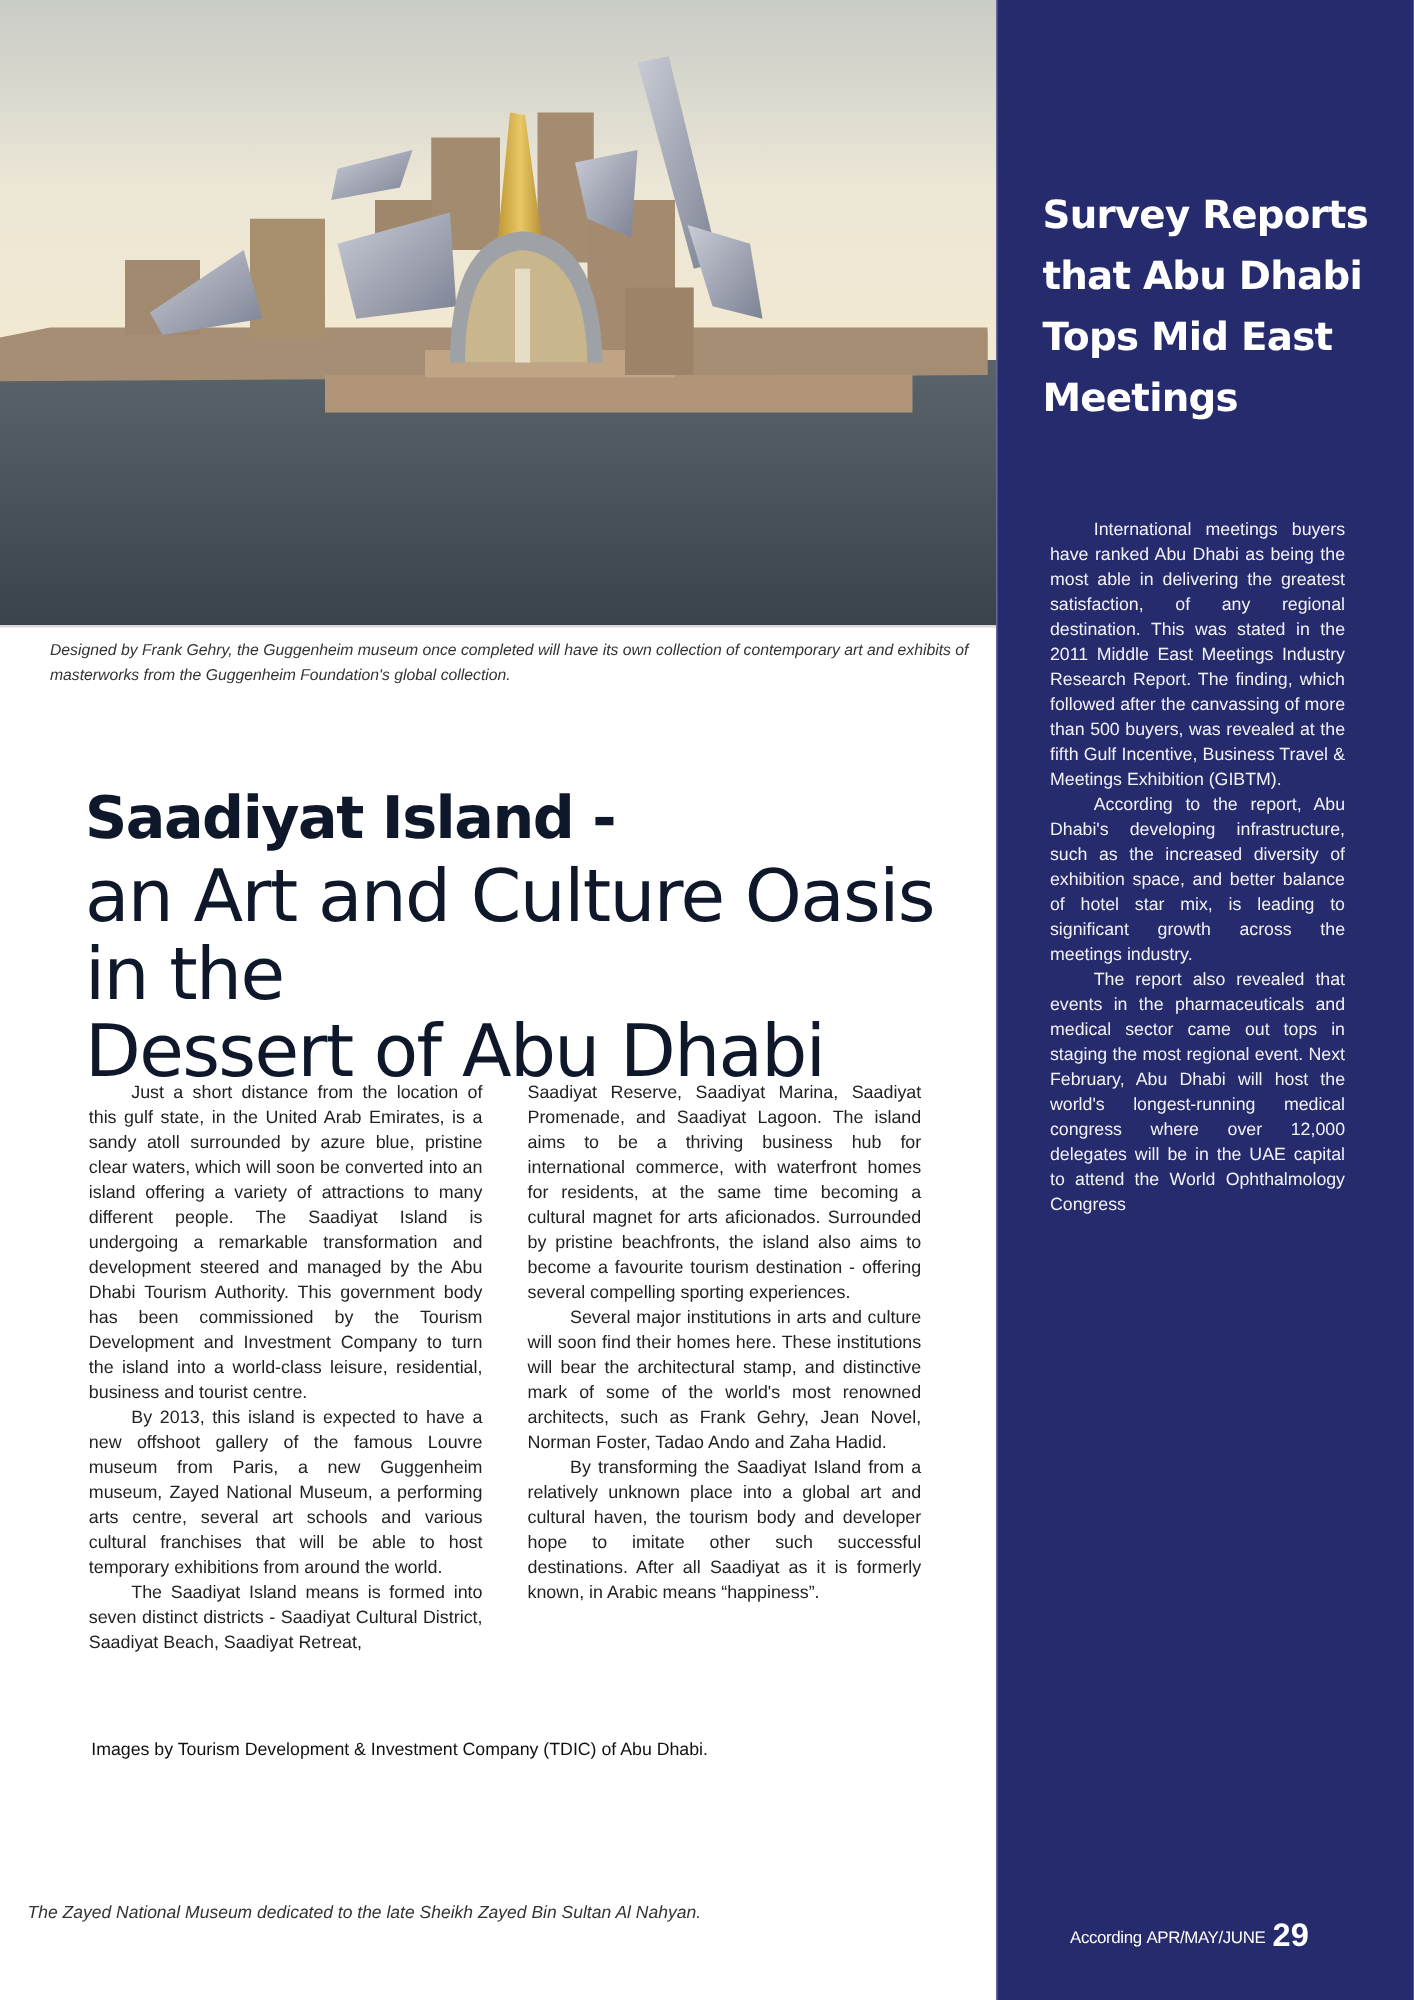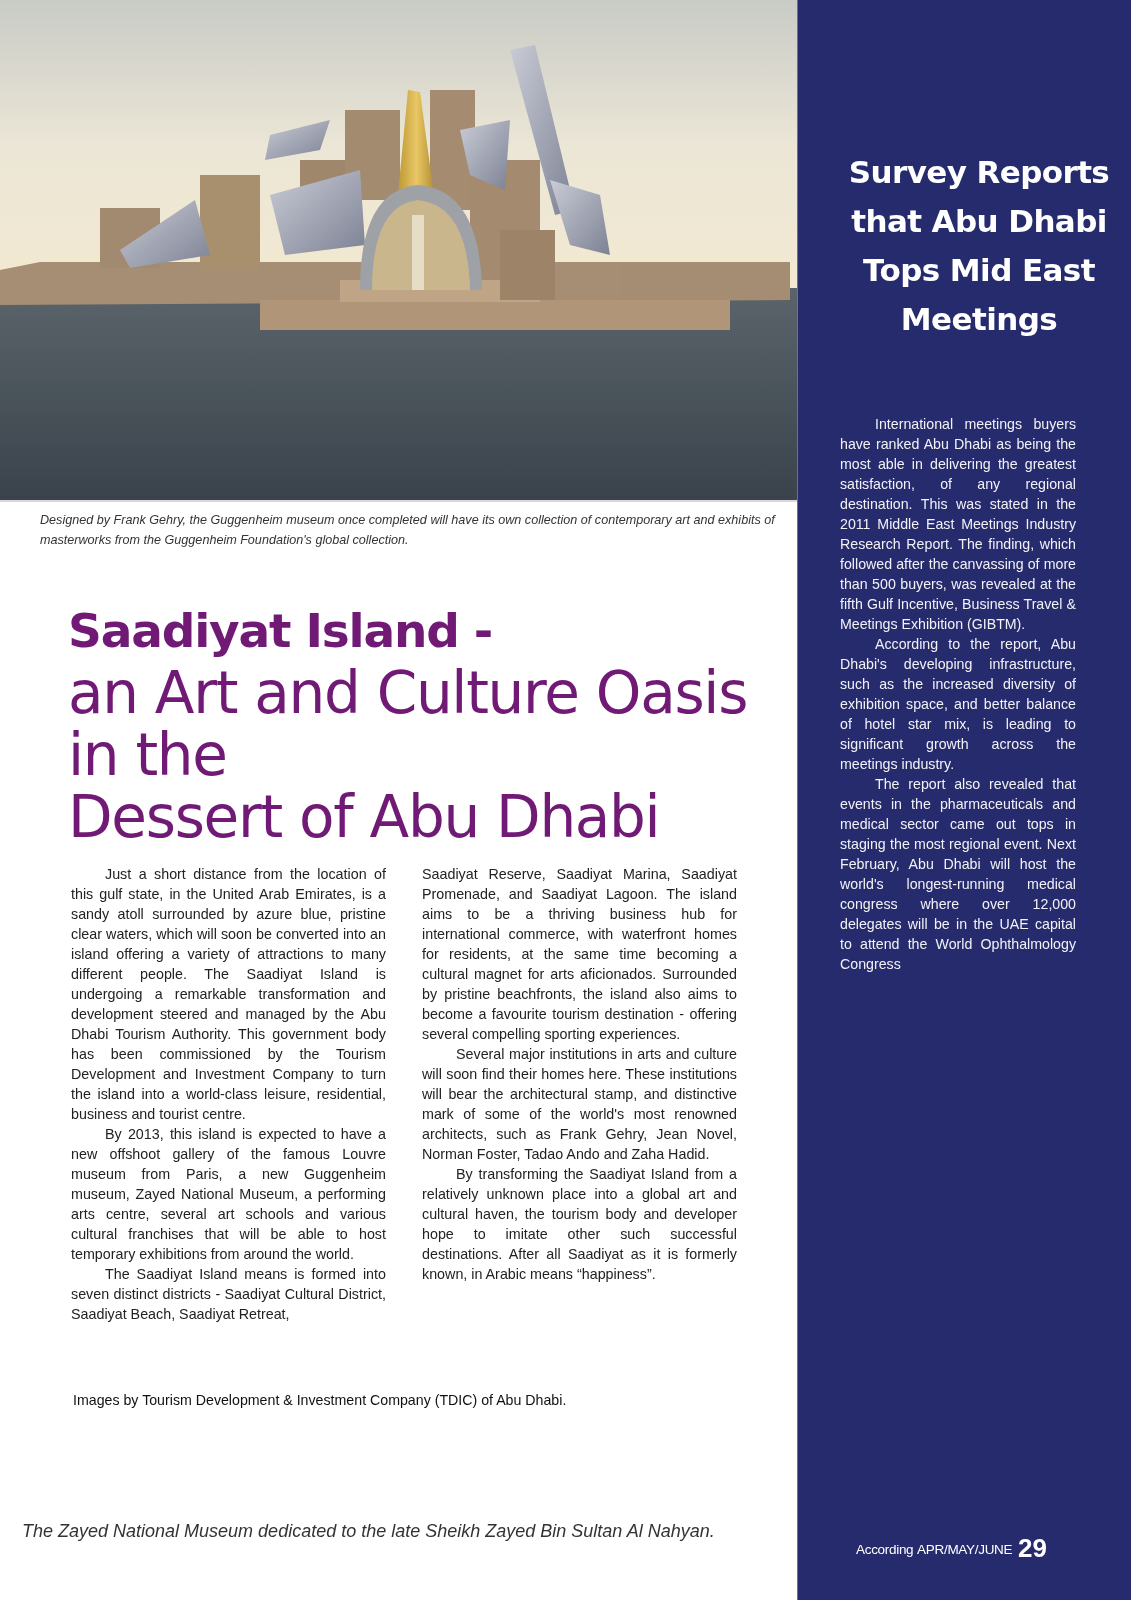--- a/index.html
+++ b/index.html
@@ -15,21 +15,21 @@
   }
   .hero svg { position: absolute; left: 0; top: 0; }
   .hero-edge { position: absolute; left: 0; top: 500px; width: 797px; height: 2px; background: #d8d8d8; }
 
   .caption-top {
     position: absolute; left: 24px; top: 510px; width: 740px;
     font-size: 12.6px; line-height: 20px; font-style: italic; color: #333; margin-left: 16px;
   }
 
   
-  .headline { position: absolute; left: 68px; top: 600px; width: 700px; color: #701a75; }
+  .headline { position: absolute; left: 68px; top: 624px; width: 700px; color: #0f172a; }
   .headline .h1 {
     font-family: "DejaVu Sans", sans-serif; font-weight: bold;
     font-size: 47px; line-height: 62px; letter-spacing: -1.2px;
   }
   .headline .h2 {
     font-family: "DejaVu Sans", sans-serif; font-weight: normal;
     font-size: 58px; line-height: 62px; letter-spacing: -1.3px;
   }
 
   
@@ -42,33 +42,33 @@
   .col p.cont { text-indent: 0; }
   .col-left { left: 71px; }
   .col-right { left: 422px; }
 
   .credit {
     position: absolute; left: 73px; top: 1392px;
     font-size: 14.2px; color: #111;
   }
   .caption-bottom {
     position: absolute; left: 22px; top: 1521px;
-    font-size: 18px; font-style: italic; color: #333;
+    font-size: 14px; font-style: italic; color: #333;
   }
 
   
   .panel {
     position: absolute; left: 797px; top: 0; width: 334px; height: 1600px;
     background: #252b6d; color: #ffffff;
     border-left: 1px solid #6b6f9a;
   }
   .panel-title {
     position: absolute; left: 36px; top: 148px; width: 290px;
     font-family: "DejaVu Sans", sans-serif; font-weight: bold;
-    font-size: 31px; line-height: 49px; letter-spacing: -0.6px; text-align: center;
+    font-size: 31px; line-height: 49px; letter-spacing: -0.6px;
   }
   .panel-body {
     position: absolute; left: 42px; top: 414px; width: 236px;
     font-size: 14.2px; line-height: 20px; text-align: justify; color: #f2f2f6;
   }
   .panel-body p { margin: 0; text-indent: 35px; }
   .footer {
     position: absolute; left: 58px; top: 1533px; white-space: nowrap;
     font-size: 13.5px; color: #ffffff;
   }

